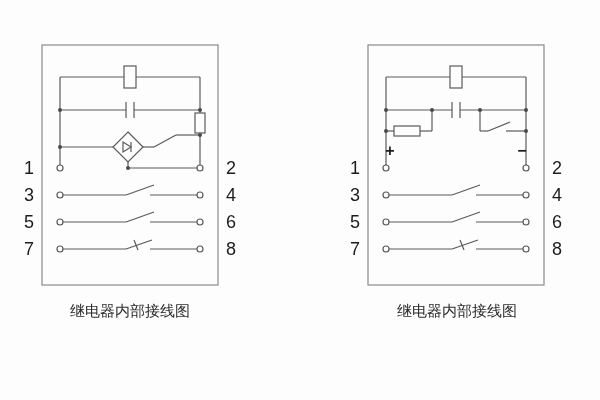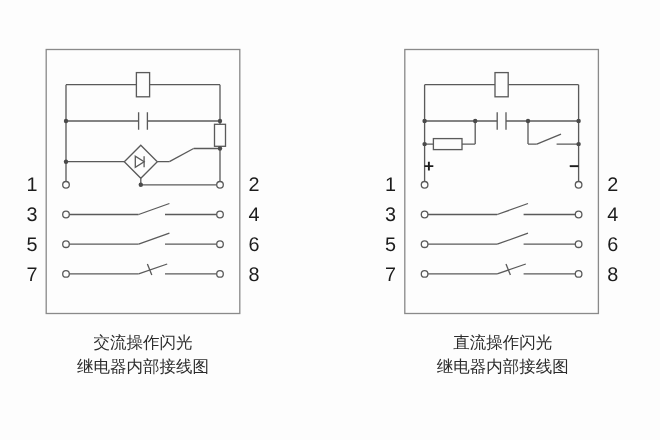--- a/index.html
+++ b/index.html
@@ -104,21 +104,20 @@
       <text class="tnum" x="9" y="131">1</text>
       <text class="tnum" x="9" y="158">3</text>
       <text class="tnum" x="9" y="185">5</text>
       <text class="tnum" x="9" y="212">7</text>
       <text class="tnum" x="211" y="131">2</text>
       <text class="tnum" x="211" y="158">4</text>
       <text class="tnum" x="211" y="185">6</text>
       <text class="tnum" x="211" y="212">8</text>
     </svg>
     <figcaption>
-      <div>交流操作闪光</div>
       <div>继电器内部接线图</div>
     </figcaption>
   </figure>
 
   <figure class="diagram" id="diagram-dc">
     <svg width="222" height="250" viewBox="0 0 222 250">
       <rect class="box" x="22" y="2" width="176" height="240"></rect>
 
       <g>
         <line x1="40" y1="34" x2="104" y2="34"></line>
@@ -189,18 +188,17 @@
       <text class="tnum" x="9" y="131">1</text>
       <text class="tnum" x="9" y="158">3</text>
       <text class="tnum" x="9" y="185">5</text>
       <text class="tnum" x="9" y="212">7</text>
       <text class="tnum" x="211" y="131">2</text>
       <text class="tnum" x="211" y="158">4</text>
       <text class="tnum" x="211" y="185">6</text>
       <text class="tnum" x="211" y="212">8</text>
     </svg>
     <figcaption>
-      <div>直流操作闪光</div>
       <div>继电器内部接线图</div>
     </figcaption>
   </figure>
 
 </div>
 
 </body></html>

